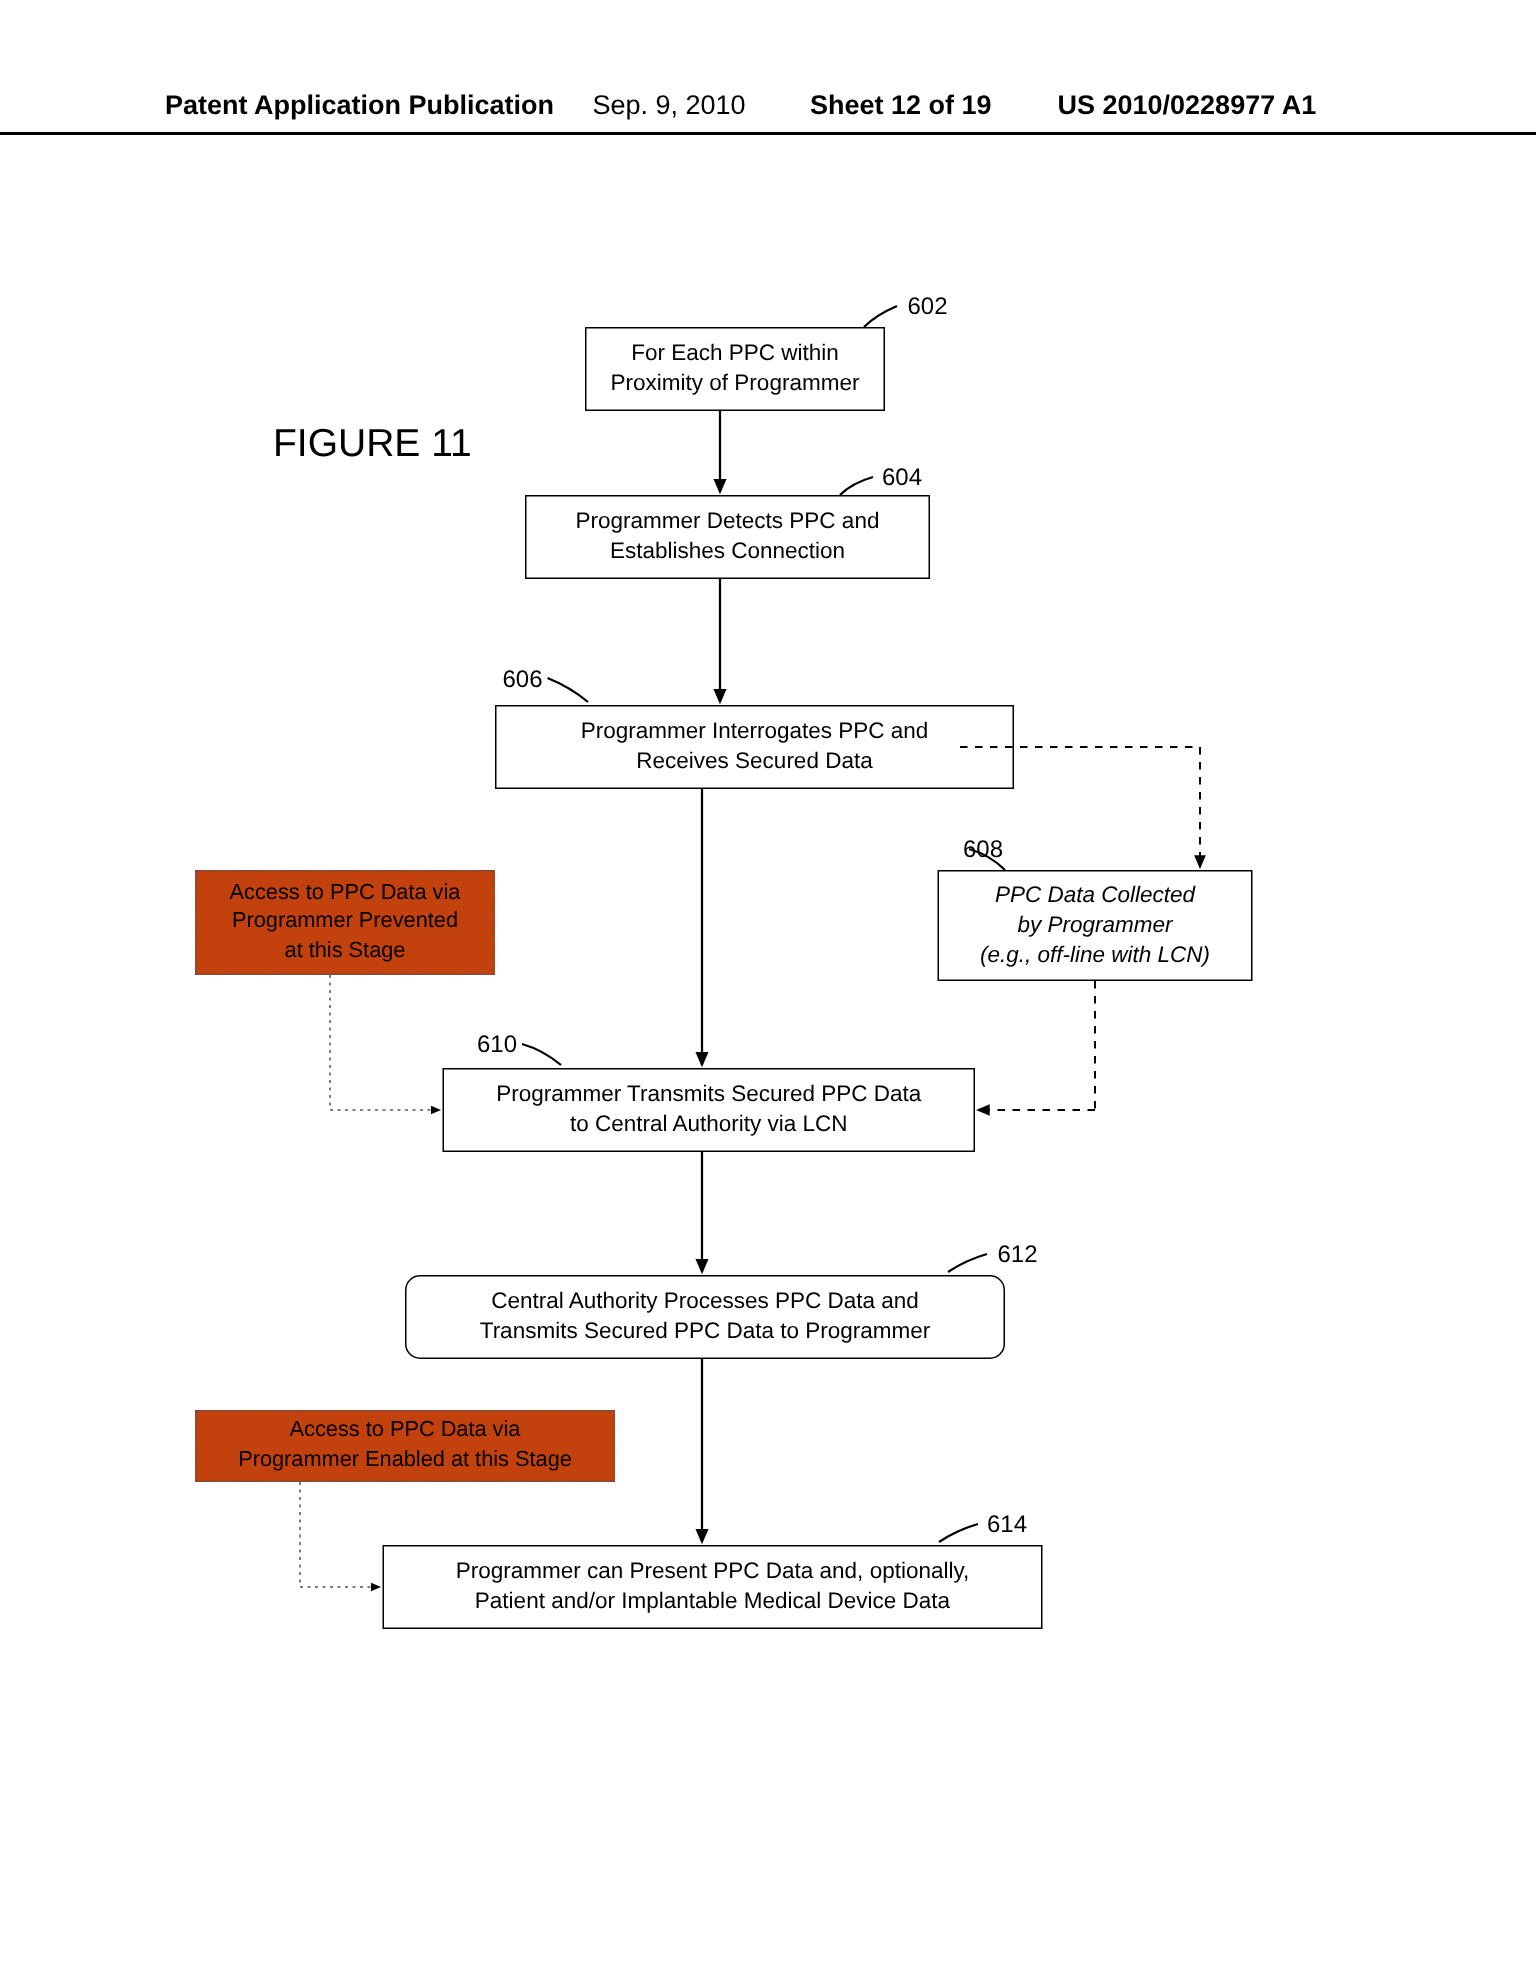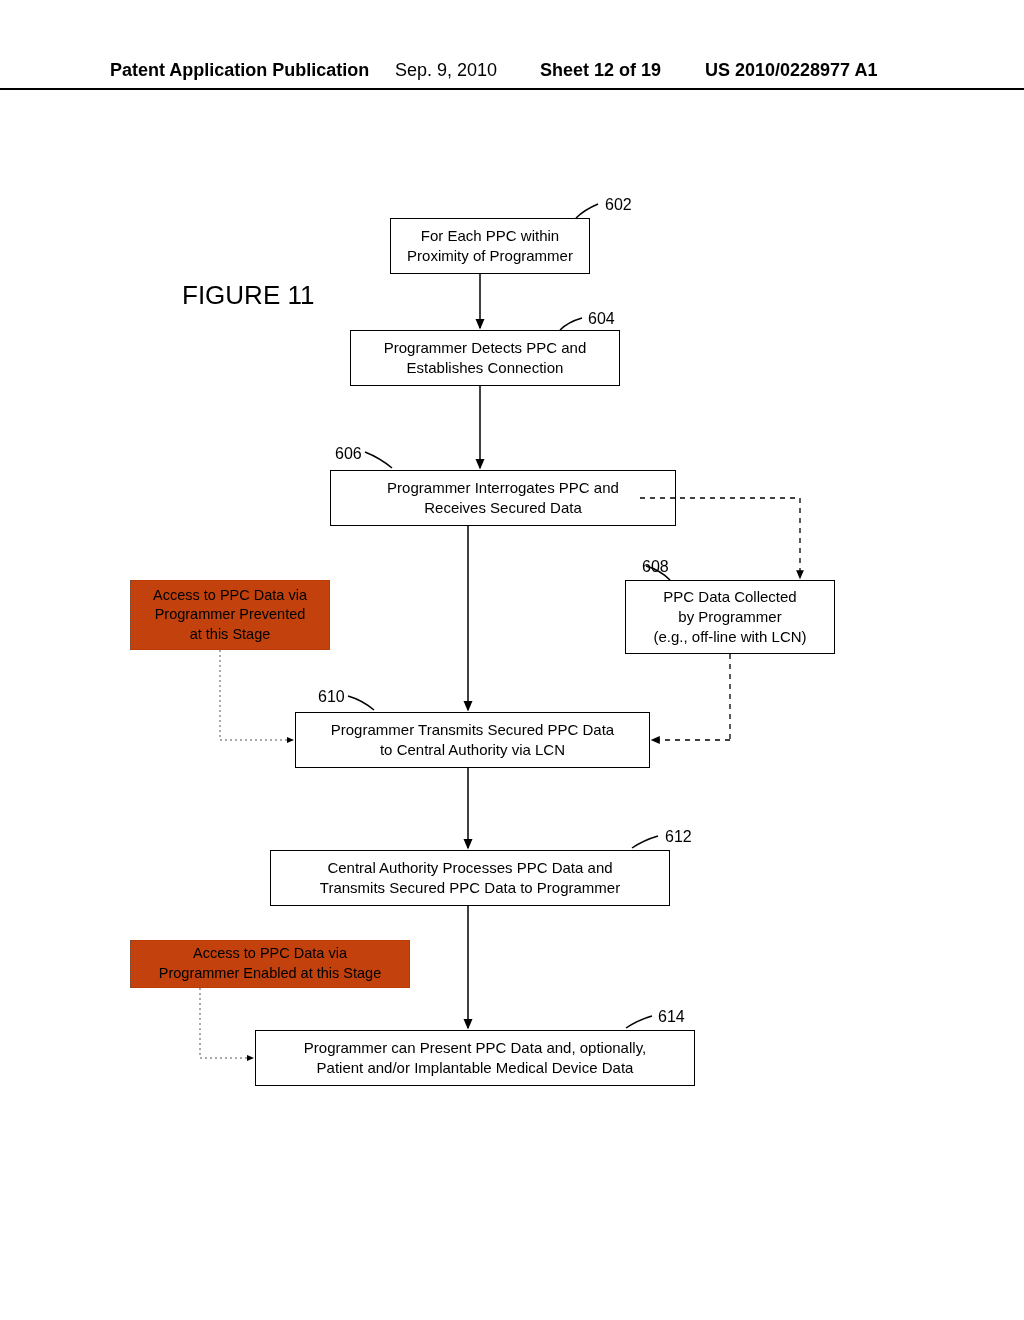--- a/index.html
+++ b/index.html
@@ -82,27 +82,27 @@
 </div>
 
 <div class="figure-title">FIGURE 11</div>
 
 <div class="box" style="left:390px; top:218px; width:200px; height:56px;">For Each PPC within<br>Proximity of Programmer</div>
 
 <div class="box" style="left:350px; top:330px; width:270px; height:56px;">Programmer Detects PPC and<br>Establishes Connection</div>
 
 <div class="box" style="left:330px; top:470px; width:346px; height:56px;">Programmer Interrogates PPC and<br>Receives Secured Data</div>
 
-<div class="box" style="left:625px; top:580px; width:210px; height:74px;">PPC Data Collected<br>by Programmer<br>(e.g., off-line with LCN)</div>
+<div class="box" style="left:625px; top:580px; width:210px; height:74px;font-style:italic;">PPC Data Collected<br>by Programmer<br>(e.g., off-line with LCN)</div>
 
 <div class="box-dotted" style="left:130px; top:580px; width:200px; height:70px;">Access to PPC Data via<br>Programmer Prevented<br>at this Stage</div>
 
 <div class="box" style="left:295px; top:712px; width:355px; height:56px;">Programmer Transmits Secured PPC Data<br>to Central Authority via LCN</div>
 
-<div class="box" style="left:270px; top:850px; width:400px; height:56px;">Central Authority Processes PPC Data and<br>Transmits Secured PPC Data to Programmer</div>
+<div class="box" style="left:270px; top:850px; width:400px; height:56px;border-radius:10px;">Central Authority Processes PPC Data and<br>Transmits Secured PPC Data to Programmer</div>
 
 <div class="box-dotted" style="left:130px; top:940px; width:280px; height:48px;">Access to PPC Data via<br>Programmer Enabled at this Stage</div>
 
 <div class="box" style="left:255px; top:1030px; width:440px; height:56px;">Programmer can Present PPC Data and, optionally,<br>Patient and/or Implantable Medical Device Data</div>
 
 <div class="ref" style="left:605px; top:196px;">602</div>
 <div class="ref" style="left:588px; top:310px;">604</div>
 <div class="ref" style="left:335px; top:445px;">606</div>
 <div class="ref" style="left:616px; top:558px;margin-left:26px;">608</div>
 <div class="ref" style="left:318px; top:688px;">610</div>

